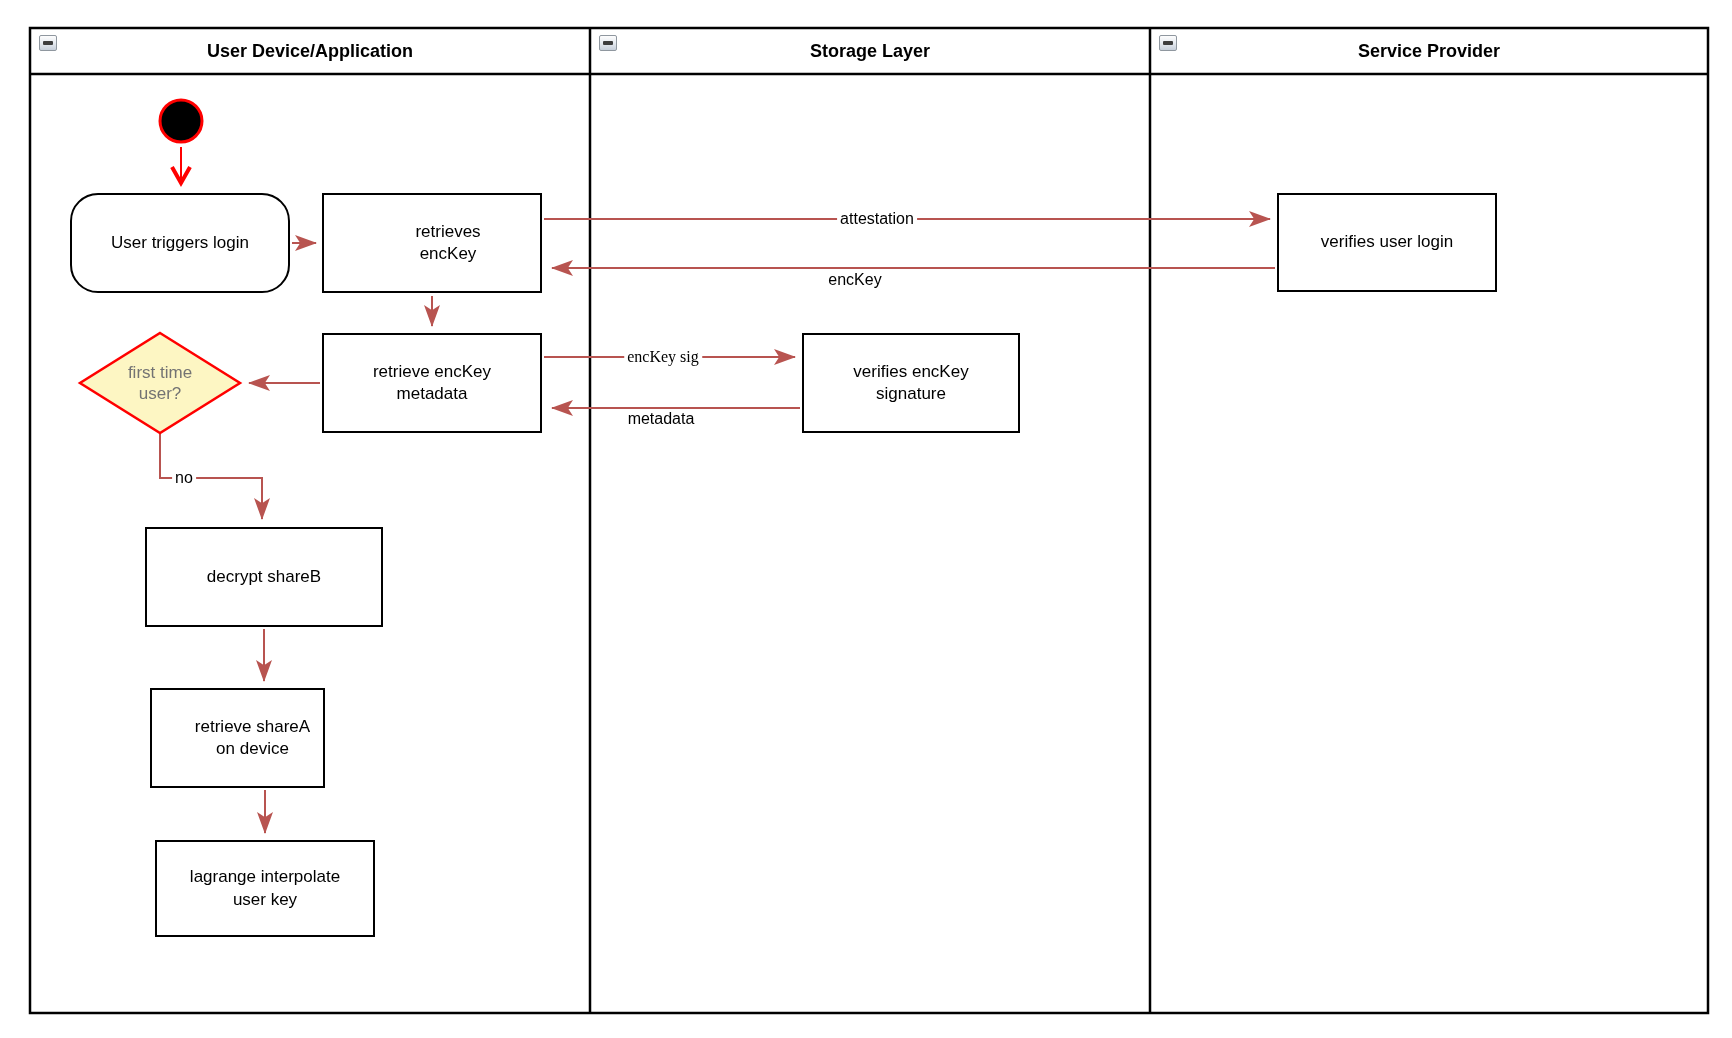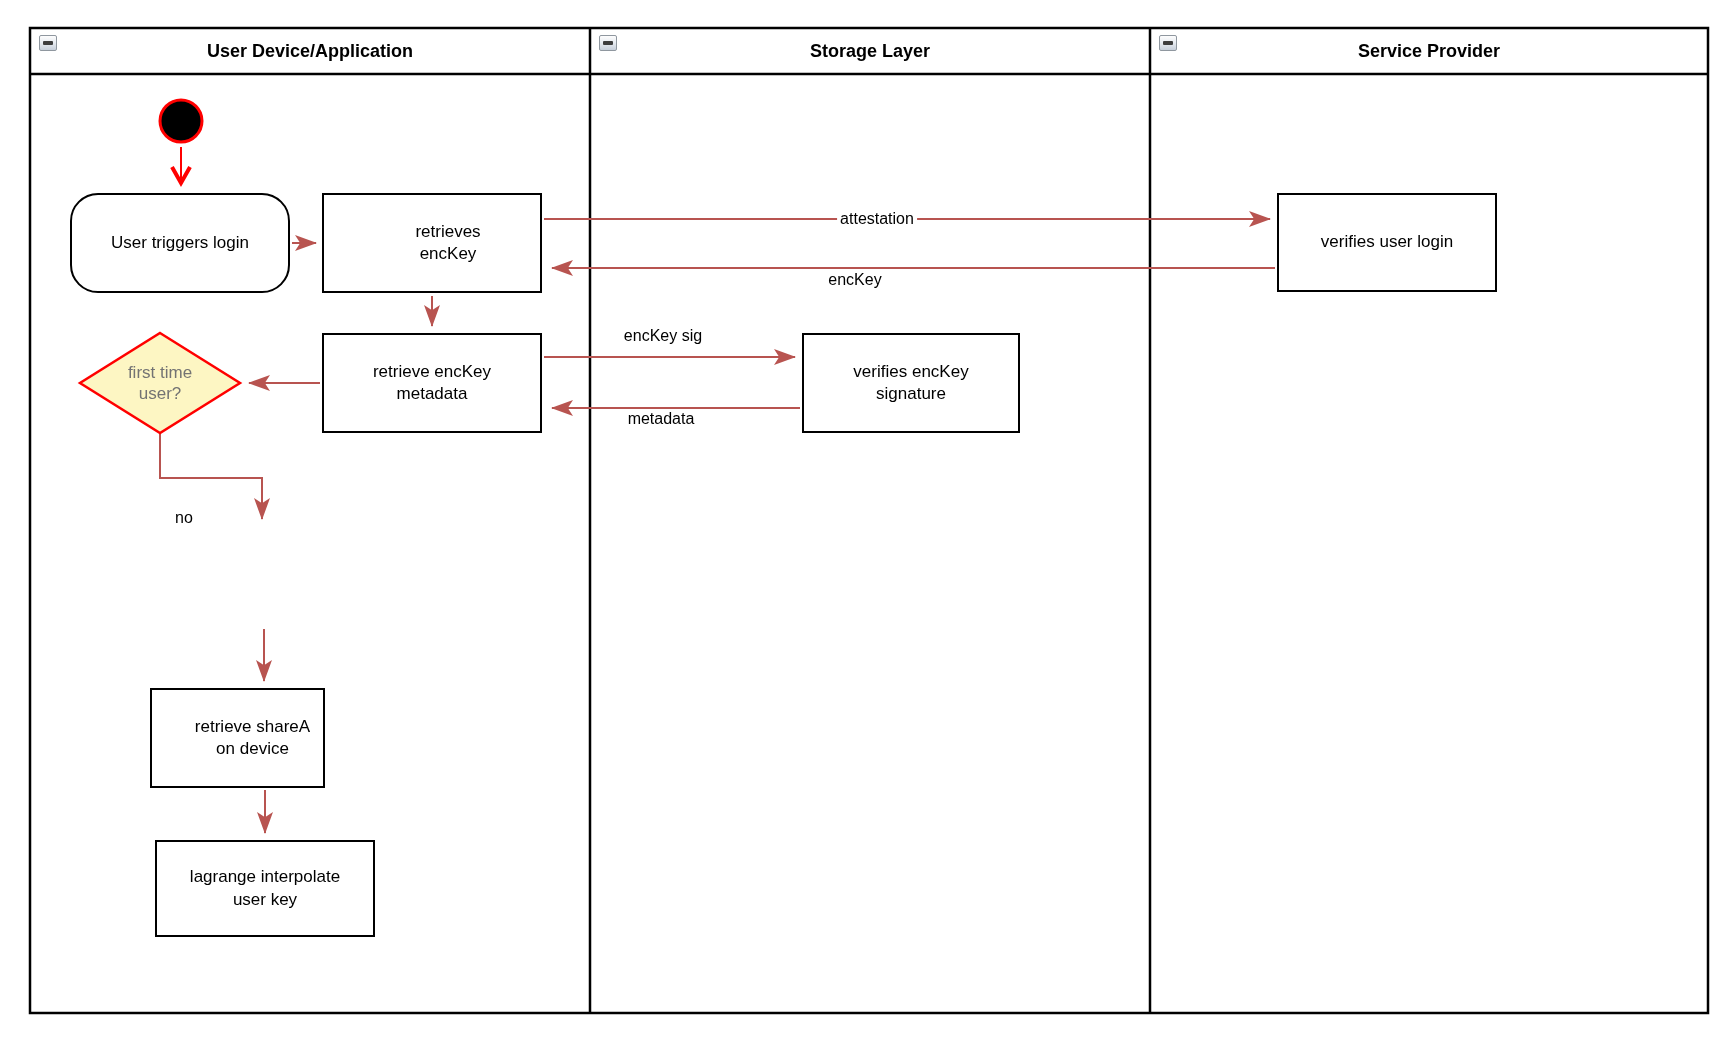--- a/index.html
+++ b/index.html
@@ -82,34 +82,35 @@
   </div>
 
   <div class="node" style="left:70px;top:193px;width:220px;height:100px;border-radius:28px;">User triggers login</div>
 
   <div class="node" style="left:322px;top:193px;width:220px;height:100px;padding-left:32px;">retrieves
 encKey</div>
 
   <div class="node" style="left:322px;top:333px;width:220px;height:100px;">retrieve encKey
 metadata</div>
 
+  <div class="node" style="left:145px;top:527px;width:238px;height:100px;">decrypt shareB</div>
 
   <div class="node" style="left:150px;top:688px;width:175px;height:100px;padding-left:30px;">retrieve shareA
 on device</div>
 
   <div class="node" style="left:155px;top:840px;width:220px;height:97px;">lagrange interpolate
 user key</div>
 
   <div class="node" style="left:802px;top:333px;width:218px;height:100px;">verifies encKey
 signature</div>
 
   <div class="node" style="left:1277px;top:193px;width:220px;height:99px;">verifies user login</div>
 
   <div class="diamond-label" style="left:88px;top:352px;width:144px;height:62px;">first time
 user?</div>
 
   <div class="elabel" style="left:877px;top:219px;">attestation</div>
   <div class="elabel" style="left:855px;top:280px;">encKey</div>
-  <div class="elabel" style="left:663px;top:336px;">encKey sig</div>
+  <div class="elabel" style="left:663px;top:357px;font-family:Liberation Serif, serif;">encKey sig</div>
   <div class="elabel" style="left:661px;top:419px;">metadata</div>
-  <div class="elabel" style="left:184px;top:478px;margin-top:40px;">no</div>
+  <div class="elabel" style="left:184px;top:478px;">no</div>
 
 </div>
 
 </body></html>

